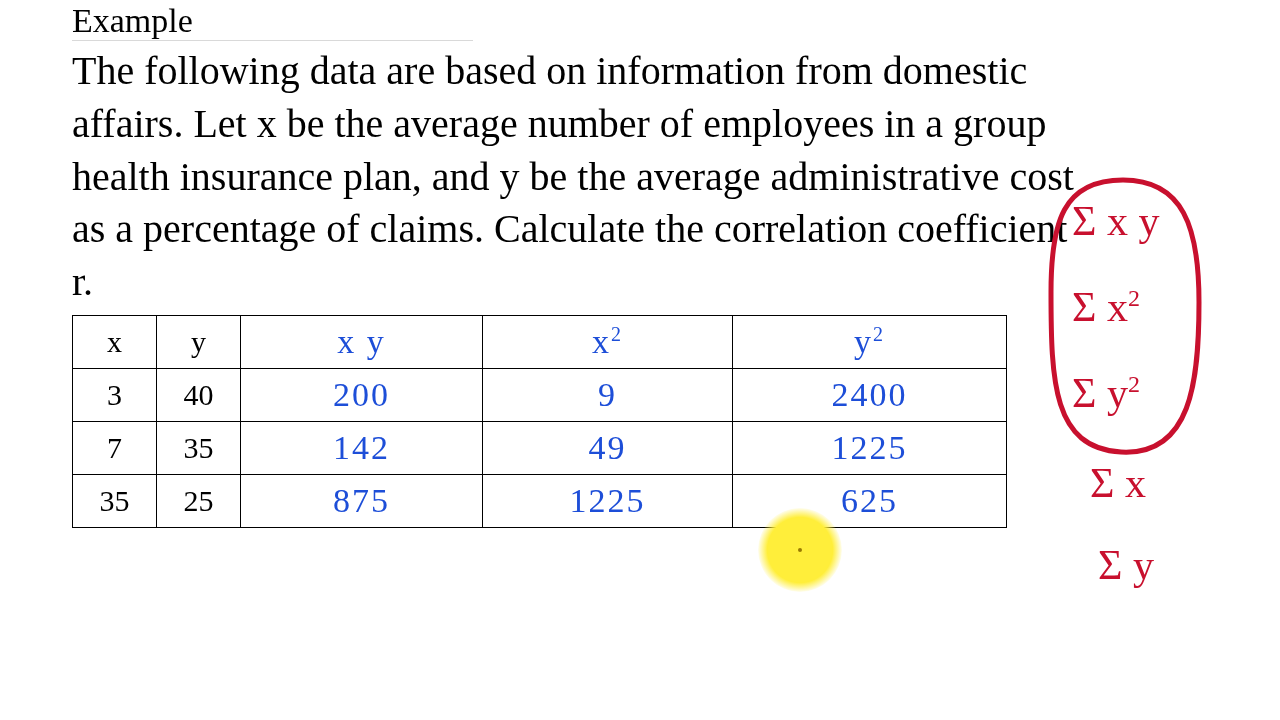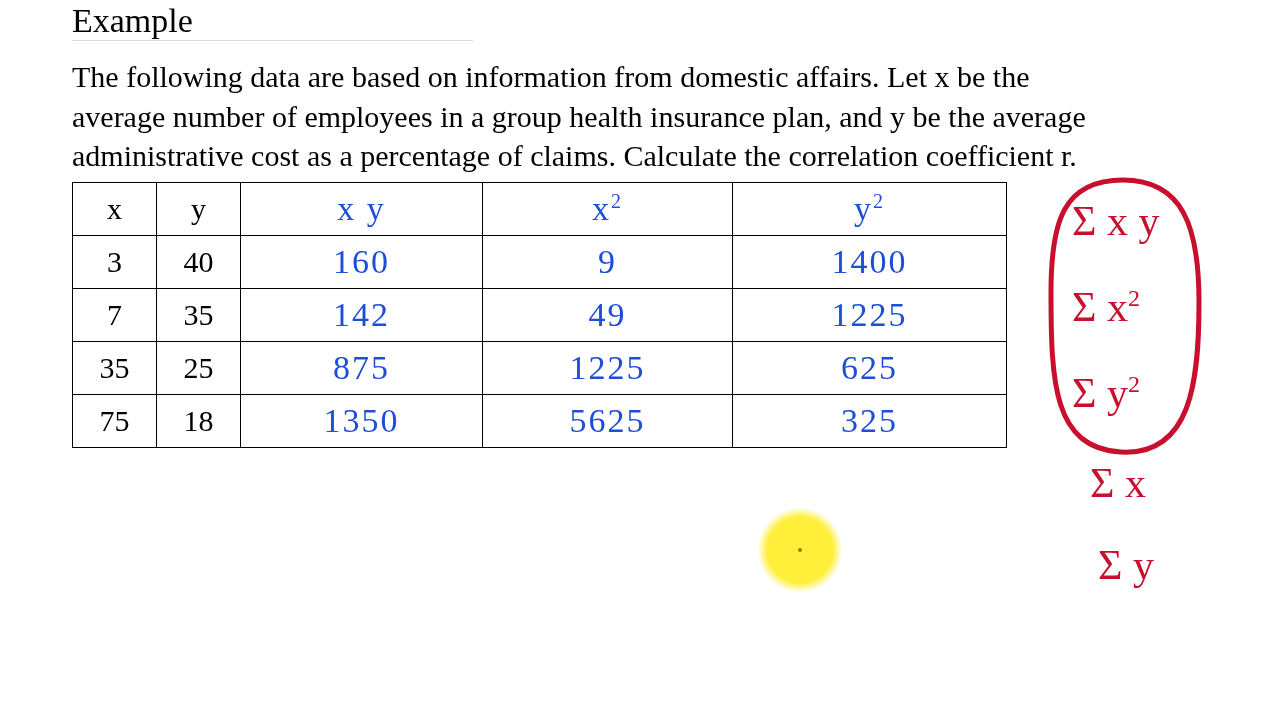--- a/index.html
+++ b/index.html
@@ -21,23 +21,23 @@
   }
   .heading {
     font-size: 34px;
     font-family: "Times New Roman", Times, serif;
     margin-top: 2px;
     border-bottom: 1px solid rgba(0,0,0,0.15);
     display: inline-block;
     padding-right: 280px;
   }
   .problem {
-    font-size: 30px;
+    font-size: 40px;
     line-height: 1.32;
-    margin-top: 16px;
+    margin-top: 4px;
     max-width: 1060px;
   }
   table.data {
     border-collapse: collapse;
     margin-top: 6px;
     table-layout: fixed;
   }
   table.data td, table.data th {
     border: 1px solid #000;
     font-size: 30px;
@@ -131,44 +131,37 @@
         <tr>
       <td class="typed">x</td>
       <td class="typed">y</td>
       <td><span class="hand-green">x y</span></td>
       <td><span class="hand-green"><span>x</span><span class="sup">2</span></span></td>
       <td><span class="hand-green"><span>y</span><span class="sup">2</span></span></td>
     </tr>
     <tr>
       <td class="typed">3</td>
       <td class="typed">40</td>
-      <td><span class="hand-green">160</span></td>
+      <td><span class="hand-green">200</span></td>
       <td><span class="hand-green">9</span></td>
-      <td><span class="hand-green">1400</span></td>
+      <td><span class="hand-green">2400</span></td>
     </tr>
     <tr>
       <td class="typed">7</td>
       <td class="typed">35</td>
       <td><span class="hand-green">142</span></td>
       <td><span class="hand-green">49</span></td>
       <td><span class="hand-green">1225</span></td>
     </tr>
     <tr>
       <td class="typed">35</td>
       <td class="typed">25</td>
       <td><span class="hand-green">875</span></td>
       <td><span class="hand-green">1225</span></td>
       <td><span class="hand-green">625</span></td>
-    </tr>
-    <tr>
-      <td class="typed">75</td>
-      <td class="typed">18</td>
-      <td><span class="hand-green">1350</span></td>
-      <td><span class="hand-green">5625</span></td>
-      <td><span class="hand-green">325</span></td>
     </tr>
   </tbody>
     </table>
 
   
   <div class="spot"></div>
   <div class="spot-dot"></div>
 
   
   <div class="ring">

